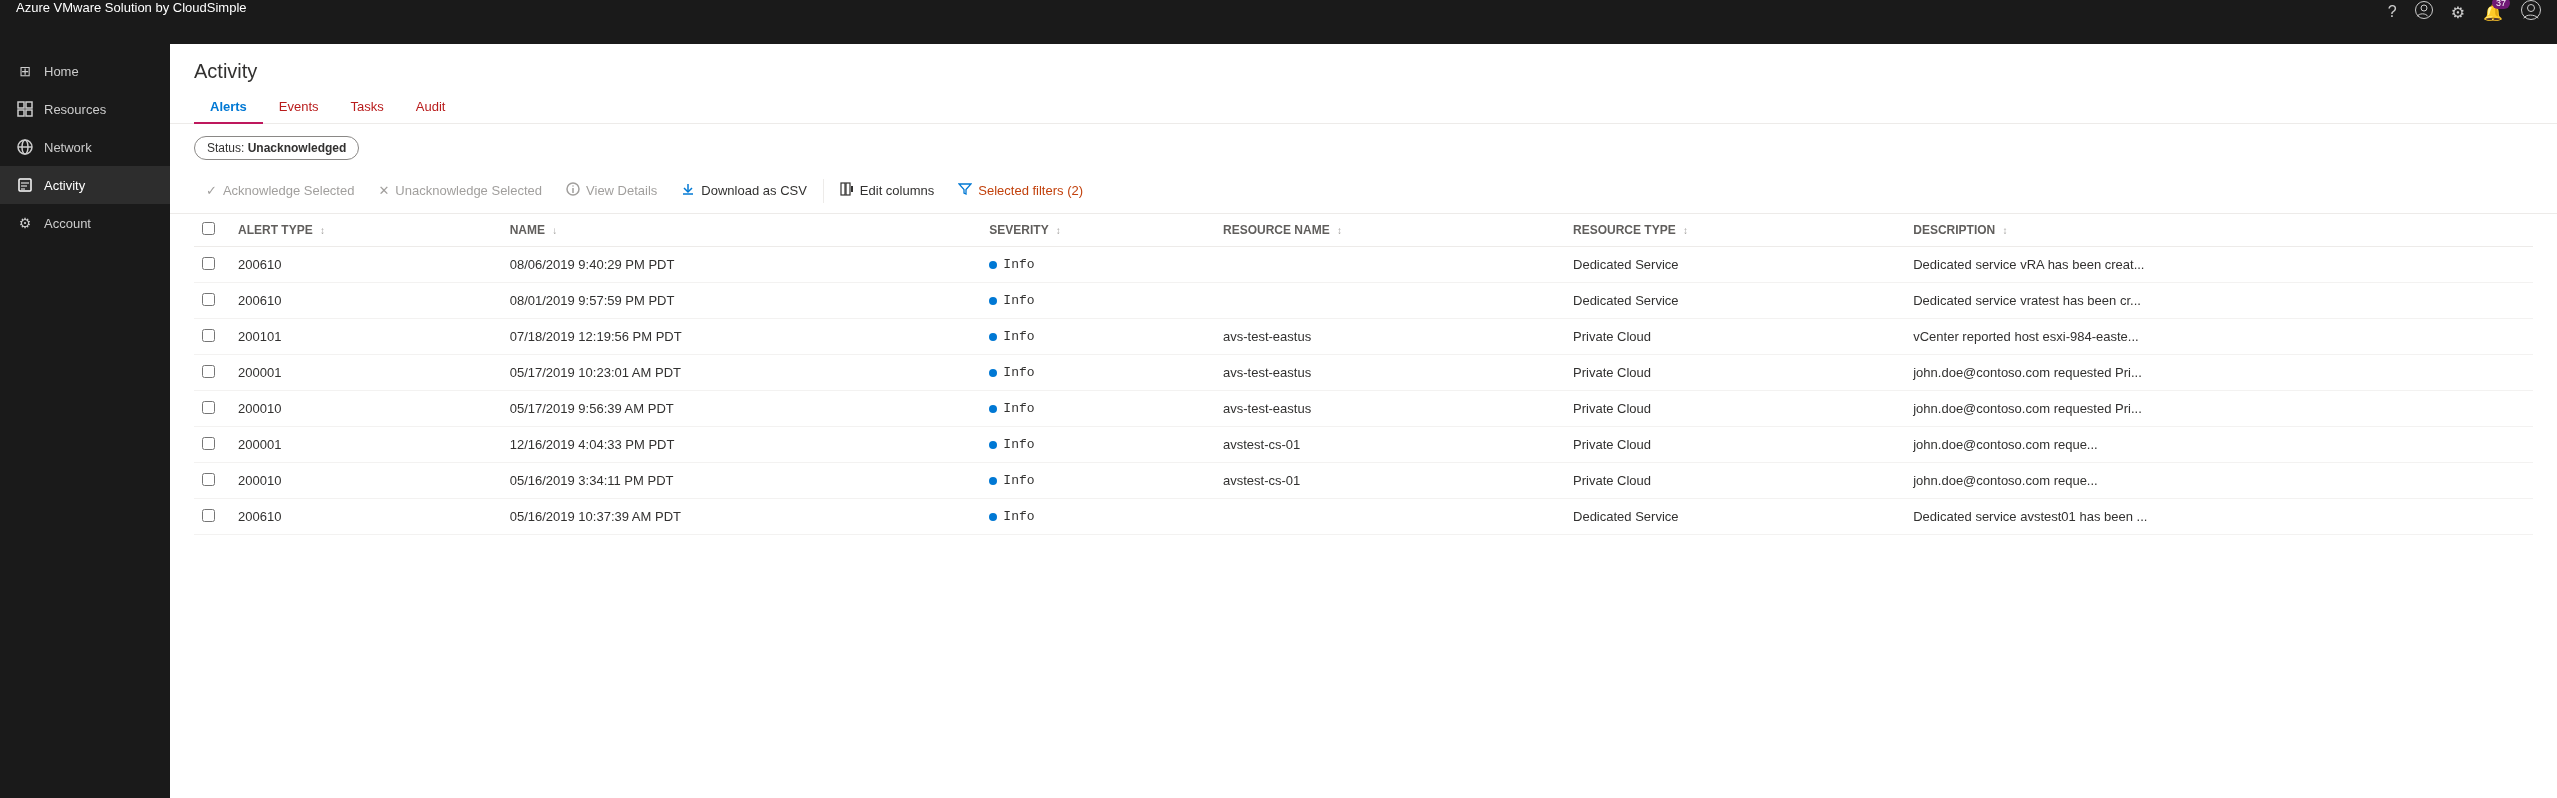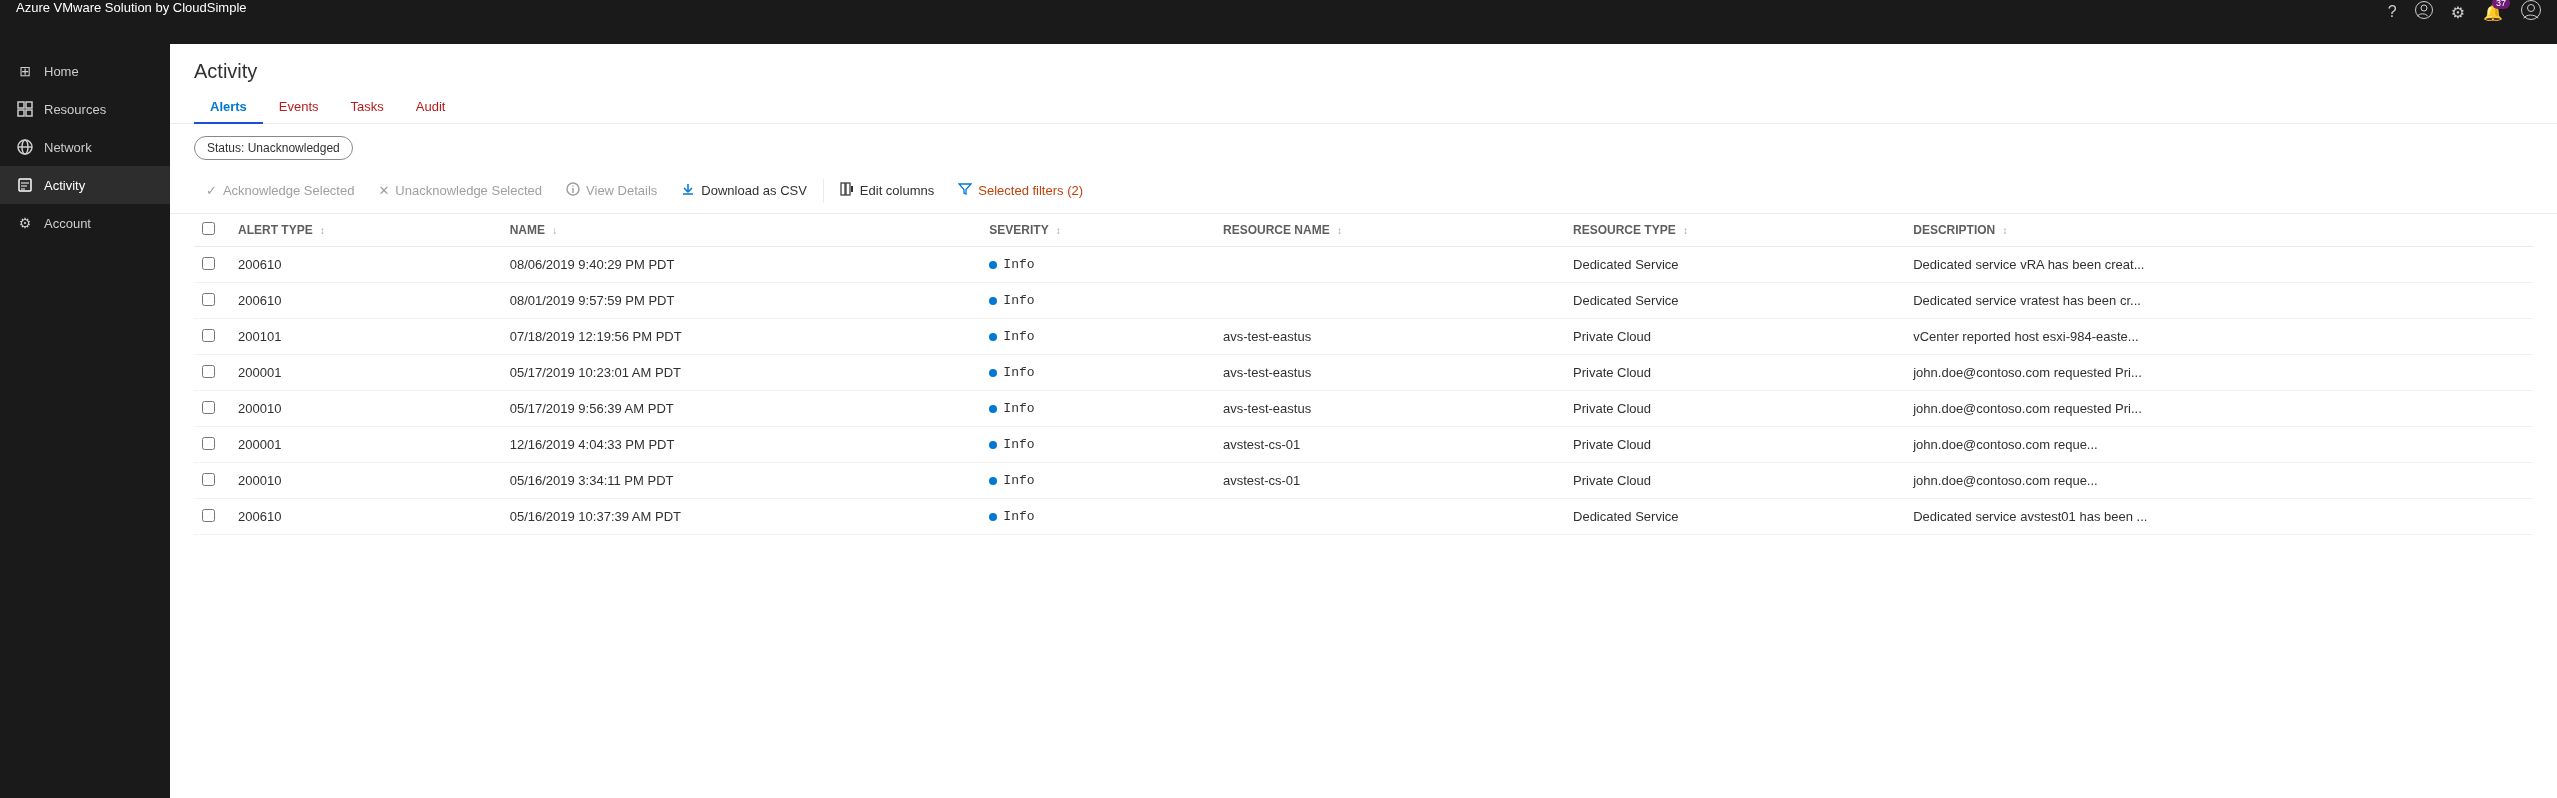--- a/index.html
+++ b/index.html
@@ -105,40 +105,40 @@
     .tab {
       padding: 8px 16px;
       font-size: 13px;
       cursor: pointer;
       color: #b91c1c;
       border-bottom: 2px solid transparent;
       margin-bottom: -1px;
     }
     .tab.active {
       color: #0078d4;
-      border-bottom: 2px solid #1d4ed8;
+      border-bottom: 2px solid #be185d;
       font-weight: 600;
     }
 
     
     .filter-bar {
       padding: 12px 24px;
       display: flex;
       align-items: center;
       gap: 8px;
     }
     .status-badge {
       border: 1px solid #8a8886;
       border-radius: 12px;
       padding: 4px 12px;
       font-size: 12px;
       color: #323130;
       cursor: pointer;
     }
-    .status-badge strong { font-weight: 400; }
+    .status-badge strong { font-weight: 700; }
 
     
     .toolbar {
       padding: 4px 24px 8px 24px;
       display: flex;
       align-items: center;
       gap: 0;
       border-bottom: 1px solid #edebe9;
     }
     .toolbar-btn {

